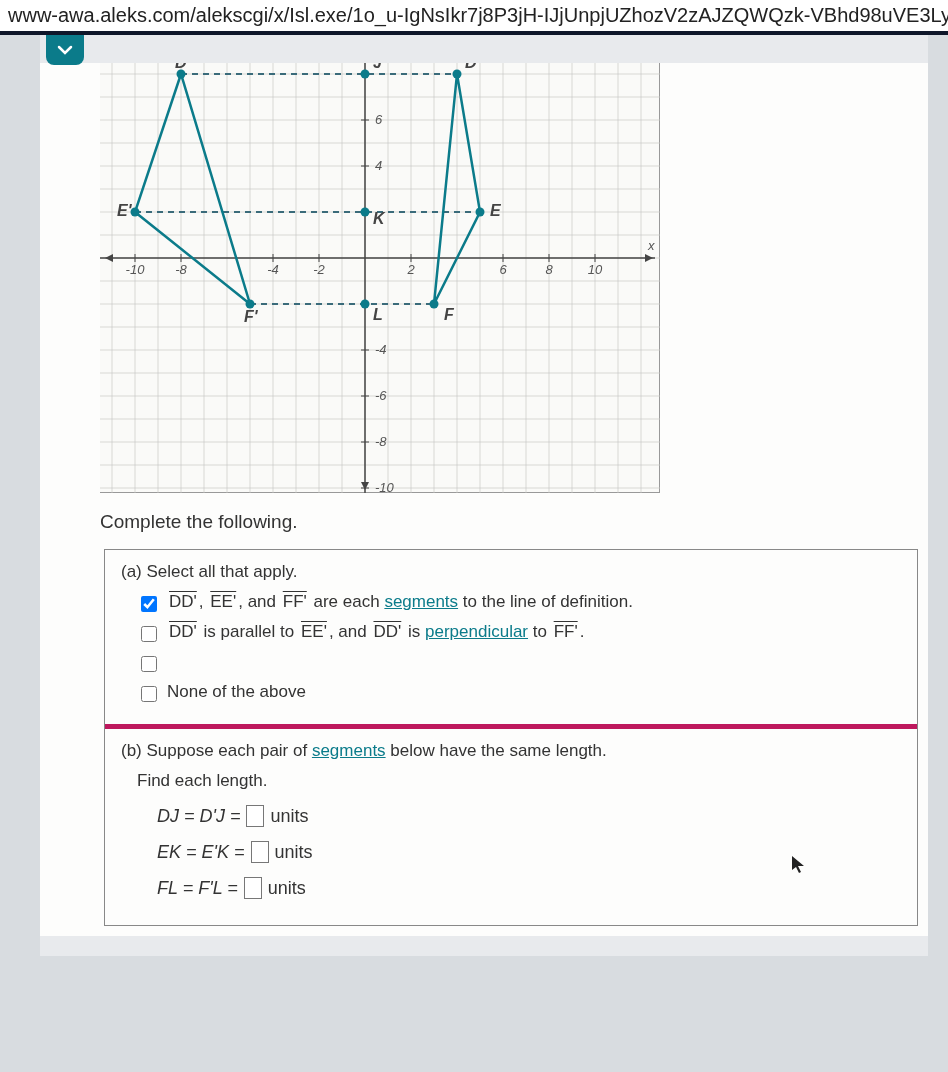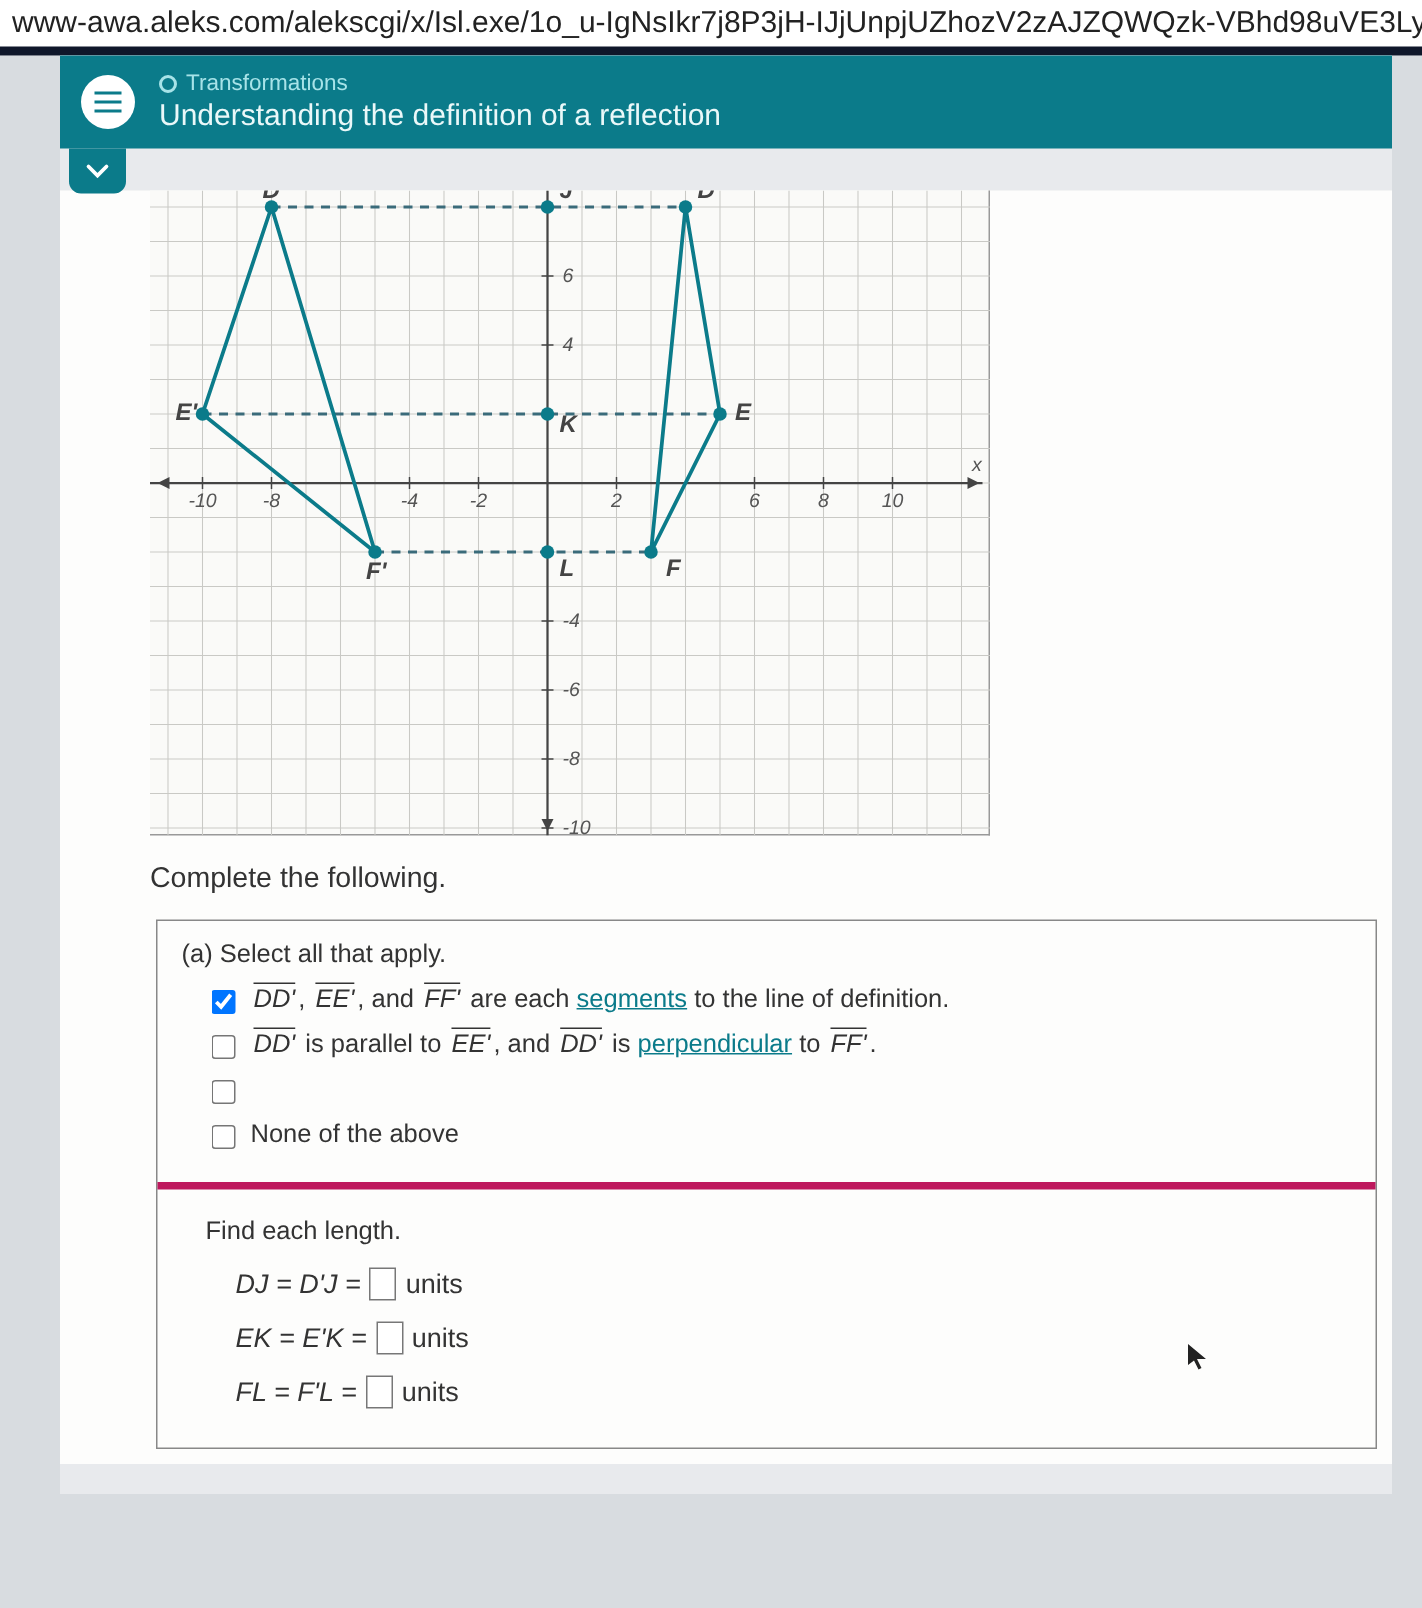--- a/index.html
+++ b/index.html
@@ -1,63 +1,49 @@
 <!DOCTYPE html>
 <html><head>
 <meta charset="utf-8">
 <style>
   * { box-sizing: border-box; margin: 0; padding: 0; }
   body { font-family: Arial, Helvetica, sans-serif; background: #d8dce0; width: 948px; }
-  .url-bar { background: #fff; border-bottom: 6px solid #0f172a; padding: 4px 8px; font-size: 20px; color: #222; white-space: nowrap; overflow: hidden; }
+  .url-bar { background: #fff; border-bottom: 4px solid #0f172a; padding: 4px 8px; font-size: 20px; color: #222; white-space: nowrap; overflow: hidden; }
   .page { background: #e8eaed; margin: 0 20px 0 40px; padding-bottom: 20px; }
   .header { background: #0b7b8a; color: #d5f0f2; padding: 10px 14px; display: flex; align-items: center; gap: 16px; }
   .hamburger { width: 36px; height: 36px; border-radius: 50%; background: #fff; display: flex; flex-direction: column; justify-content: center; align-items: center; gap: 4px; cursor: pointer; }
   .hamburger span { width: 18px; height: 2px; background: #0b7b8a; }
   .breadcrumb { font-size: 15px; color: #a7e3e8; display:flex; align-items:center; gap:6px;}
   .circle-icon { width:12px; height:12px; border:2px solid #a7e3e8; border-radius:50%; display:inline-block;}
   .title { font-size: 20px; color: #eaf8f9; margin-top:2px;}
   .collapse-btn { background:#0b7b8a; color:#fff; width:38px; height:30px; border-radius:0 0 8px 8px; display:flex; align-items:center; justify-content:center; margin-left:6px; font-size:18px; cursor:pointer;}
   .content { padding: 0 10px 10px 60px; background:#fdfdfc;}
   .graph-box { width: 560px; height: 430px; background:#fafaf8; border-right:1px solid #999; border-bottom:1px solid #999; margin-top:-2px; }
   .prompt { font-size: 19px; color:#333; margin: 18px 0 16px 0; }
   .answer-box { border:1px solid #888; margin-left:4px; }
   .section { padding: 12px 16px; border-bottom:5px solid #be185d; position:relative;}
   .section:last-child { border-bottom:none;}
   .sec-label { font-size:17px; color:#333; margin-bottom:10px;}
   .opt { display:flex; align-items:flex-start; gap:10px; margin: 10px 0 10px 20px; font-size:17px; font-style:italic; color:#333; flex-wrap:wrap;}
   .opt input { margin-top:4px; width:16px; height:16px;}
   .opt .txt { font-style:normal; }
-  .overline { text-decoration: overline; font-style: italic; padding:0 2px;}
+  .overline { text-decoration: overline; padding:0 2px;}
   .link-term { color:#0b7b8a; text-decoration: underline; cursor:pointer; font-style:normal;}
   .sub-prompt { font-size:17px; color:#333; margin:6px 0 6px 16px;}
   .eq-row { font-size:18px; font-style:italic; color:#333; margin:14px 0 14px 36px; display:flex; align-items:center; gap:6px;}
   .input-box { width:18px; height:22px; border:1px solid #777; background:#fff; display:inline-block;}
   .units { font-style:normal;}
   .cursor { position:absolute; right:110px; bottom:50px;}
 </style>
 </head>
 <body>
 
 <div class="url-bar">www-awa.aleks.com/alekscgi/x/Isl.exe/1o_u-IgNsIkr7j8P3jH-IJjUnpjUZhozV2zAJZQWQzk-VBhd98uVE3Ly</div>
 
 <div class="page">
-  <div class="header">
-    <div class="hamburger">
-      <span></span>
-        <span></span>
-        <span></span>
-    </div>
-    <div>
-      <div class="breadcrumb">
-        <span class="circle-icon"></span>
-        <span>Transformations</span>
-      </div>
-      <div class="title">Understanding the definition of a reflection</div>
-    </div>
-  </div>
 
   <div style="display:flex;">
     <div class="collapse-btn">
       <svg width="16" height="10" viewBox="0 0 16 10">
           <path d="M2 2 L8 8 L14 2" stroke="#fff" stroke-width="2.5" fill="none" stroke-linecap="round"></path>
         </svg>
     </div>
   </div>
 
   <div class="content">
@@ -195,20 +181,23 @@
           <input type="checkbox" style="">
         </label>
 
         <label class="opt">
           <input type="checkbox" style="">
           <span class="txt">None of the above</span>
         </label>
       </div>
 
       <div class="section">
+        <div class="sec-label">
+          <span>(b) Suppose each pair of </span><span class="link-term">segments</span><span> below have the same length.</span>
+        </div>
         <div class="sub-prompt">Find each length.</div>
 
         <div class="eq-row">
           <span>DJ = D'J =</span>
           <span class="input-box"></span>
           <span class="units">units</span>
         </div>
         <div class="eq-row">
           <span>EK = E'K =</span>
           <span class="input-box"></span>

